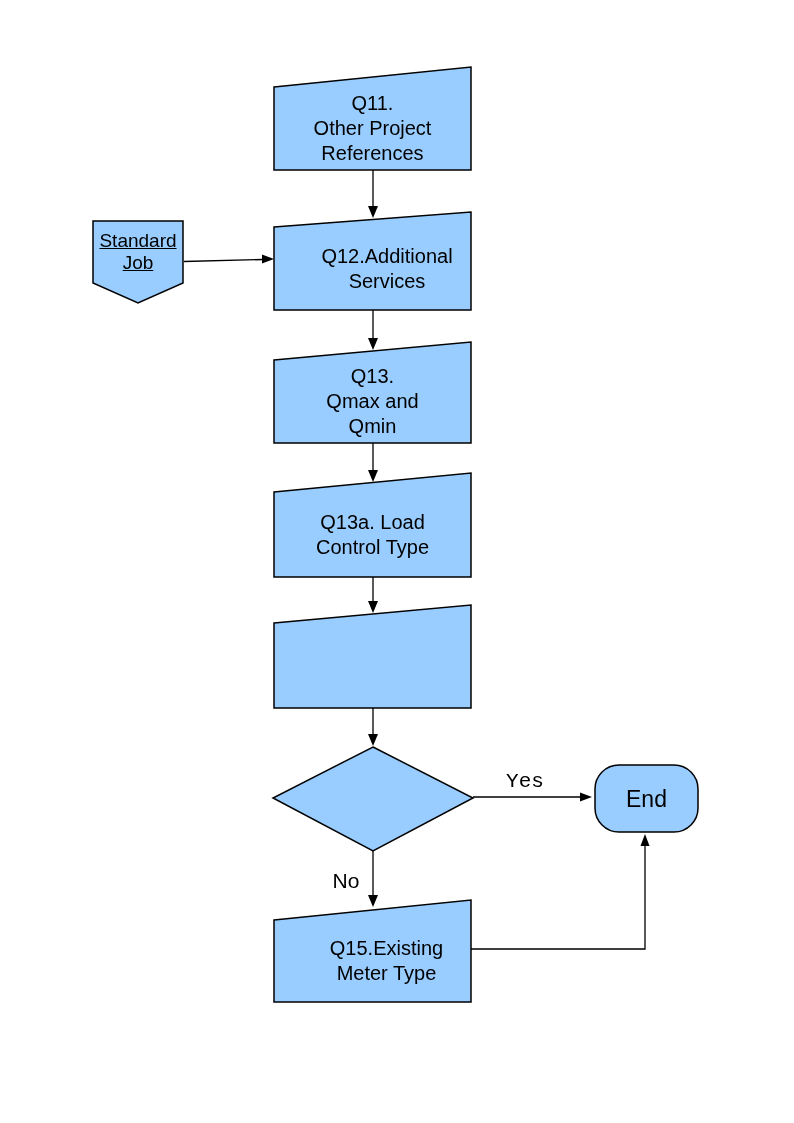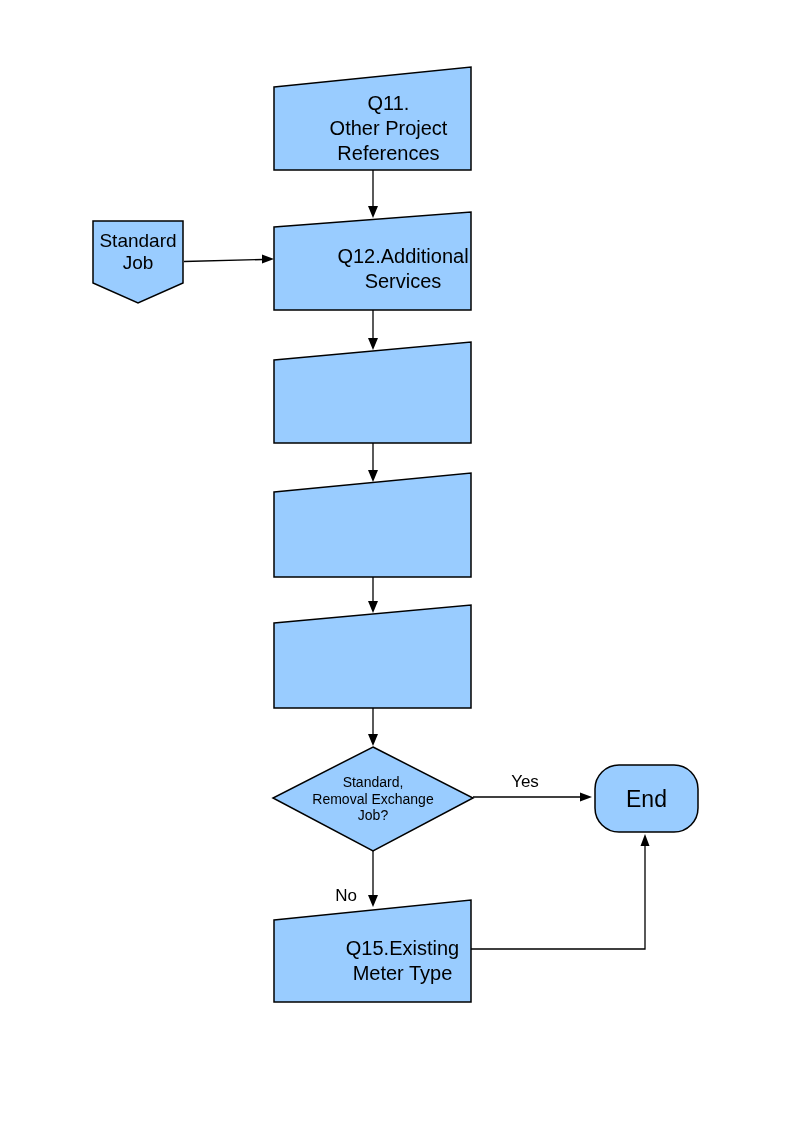--- a/index.html
+++ b/index.html
@@ -28,21 +28,20 @@
     display: flex;
     align-items: center;
     justify-content: center;
     text-align: center;
     white-space: pre-line;
     color: #000000;
   }
   .node-label {
     font-size: 20px;
     line-height: 25px;
-    margin-left: 16px;
   }
   .connector-label {
     font-size: 20px;
     line-height: 24px;
   }
   .small-label {
     font-size: 14px;
     line-height: 16.5px;
   }
   .pentagon-label {
@@ -122,35 +121,37 @@
 
     <rect x="595" y="765" width="103" height="67" rx="24" ry="24" fill="#99CCFF" stroke="#000000" stroke-width="1.5"></rect>
 
     <polygon points="274,920 471,900 471,1002 274,1002" fill="#99CCFF" stroke="#000000" stroke-width="1.5"></polygon>
   </svg>
 
   <div class="label node-label" style="left:274px; top:87px; width:197px; height:83px;">Q11.
 Other Project
 References</div>
 
-  <div class="label pentagon-label" style="left:93px; top:221px; width:90px; height:62px;">Standard
+  <div class="label pentagon-label" style="left:93px; top:221px; width:90px; height:62px;text-decoration:underline;">Standard
 Job</div>
 
   <div class="label node-label" style="left:274px; top:227px; width:226px; height:83px;">Q12.Additional
 Services</div>
 
+  <div class="label node-label" style="left:274px; top:360px; width:197px; height:83px;">Q13.
+Qmax and
+Qmin</div>
+
+  <div class="label node-label" style="left:274px; top:492px; width:197px; height:85px;">Q13a. Load
+Control Type</div>
 
 
-
-  <div class="label small-label" style="left:273px; top:747px; width:200px; height:104px;">Standard,
-Removal Exchange
-Job?</div>
 
   <div class="label end-label" style="left:595px; top:765px; width:103px; height:67px;">End</div>
 
   <div class="label node-label" style="left:288px; top:920px; width:197px; height:82px;">Q15.Existing
 Meter Type</div>
 
-  <div class="label connector-label" style="left:494px; top:769px; width:62px; height:26px; font-size:17px;">Yes</div>
+  <div class="label connector-label" style="left:494px; top:769px; width:62px; height:26px; font-size:21px;font-family:Liberation Mono, monospace;">Yes</div>
 
-  <div class="label connector-label" style="left:324px; top:868px; width:44px; height:26px; font-size:17px;margin-top:15px;">No</div>
+  <div class="label connector-label" style="left:324px; top:868px; width:44px; height:26px; font-size:21px;">No</div>
 
 </div>
 
 </body></html>

